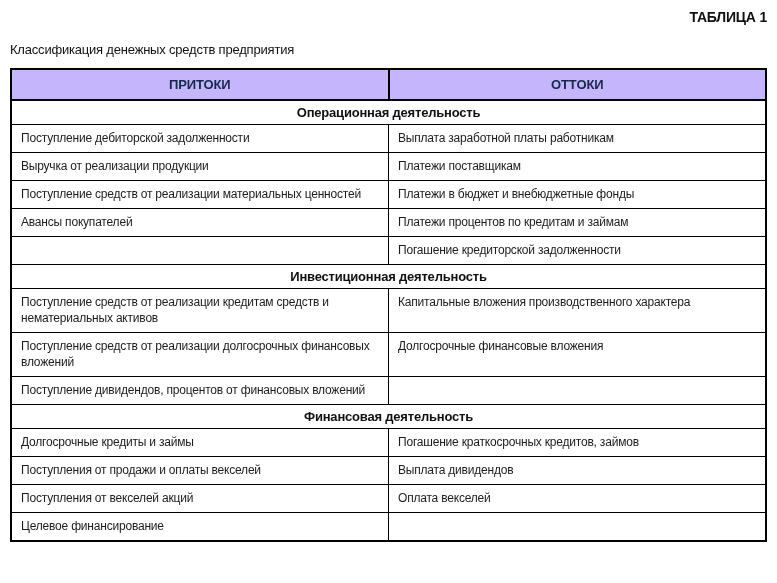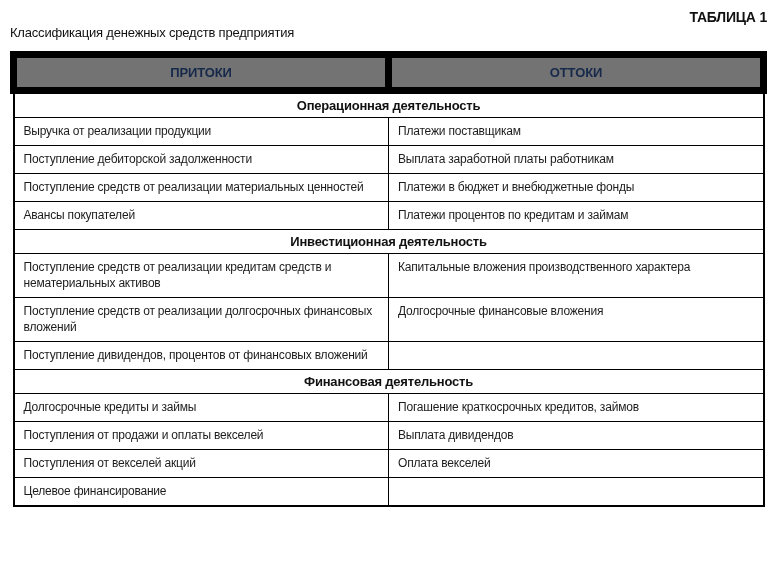--- a/index.html
+++ b/index.html
@@ -16,40 +16,40 @@
   }
   .doc-title {
     font-size: 14px;
     font-weight: bold;
     letter-spacing: -0.2px;
     color: #111111;
     text-align: right;
   }
   .doc-subtitle {
     font-size: 13px;
-    margin-top: 0;
+    margin-top: 17px;
     margin-bottom: 11px;
     letter-spacing: -0.2px;
     color: #111111;
   }
   table.cashflow {
     width: 757px;
     border-collapse: collapse;
     table-layout: fixed;
     border: 2px solid #000000;
   }
   table.cashflow th {
     width: 50%;
-    background: #737373;
+    background: #c4b5fd;
     color: #16294B;
     font-size: 13px;
     font-weight: bold;
     text-align: center;
     padding: 7px 4px;
-    border: 7px solid #000000;
+    border: 2px solid #000000;
     letter-spacing: -0.1px;
   }
   table.cashflow td.section-cell {
     font-size: 13px;
     font-weight: bold;
     text-align: center;
     padding: 4px 20px;
     border-top: 1px solid #000000;
     border-bottom: 1px solid #000000;
     color: #111111;
@@ -79,34 +79,38 @@
       <tr>
         <th>ПРИТОКИ</th>
         <th>ОТТОКИ</th>
       </tr>
     </thead>
     <tbody>
         <tr>
           <td colspan="2" class="section-cell">Операционная деятельность</td>
         </tr>
         <tr>
+          <td class="cell">Поступление дебиторской задолженности</td>
+          <td class="cell">Выплата заработной платы работникам</td>
+        </tr>
+        <tr>
           <td class="cell">Выручка от реализации продукции</td>
           <td class="cell">Платежи поставщикам</td>
-        </tr>
-        <tr>
-          <td class="cell">Поступление дебиторской задолженности</td>
-          <td class="cell">Выплата заработной платы работникам</td>
         </tr>
         <tr>
           <td class="cell">Поступление средств от реализации материальных ценностей</td>
           <td class="cell">Платежи в бюджет и внебюджетные фонды</td>
         </tr>
         <tr>
           <td class="cell">Авансы покупателей</td>
           <td class="cell">Платежи процентов по кредитам и займам</td>
+        </tr>
+        <tr>
+          <td class="cell"></td>
+          <td class="cell">Погашение кредиторской задолженности</td>
         </tr>
         <tr>
           <td colspan="2" class="section-cell">Инвестиционная деятельность</td>
         </tr>
         <tr>
           <td class="cell">Поступление средств от реализации кредитам средств и нематериальных активов</td>
           <td class="cell">Капитальные вложения производственного характера</td>
         </tr>
         <tr>
           <td class="cell">Поступление средств от реализации долгосрочных финансовых вложений</td>

